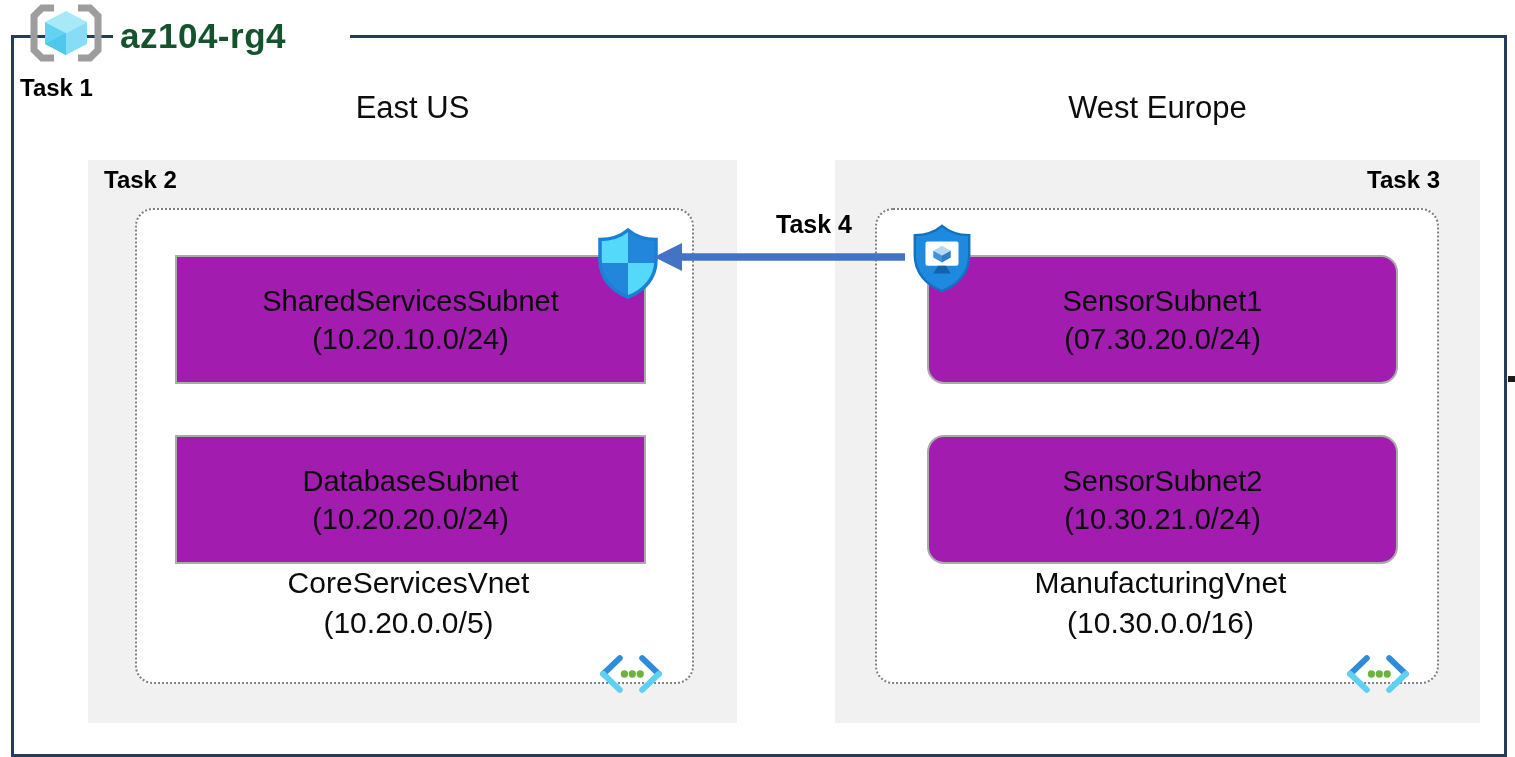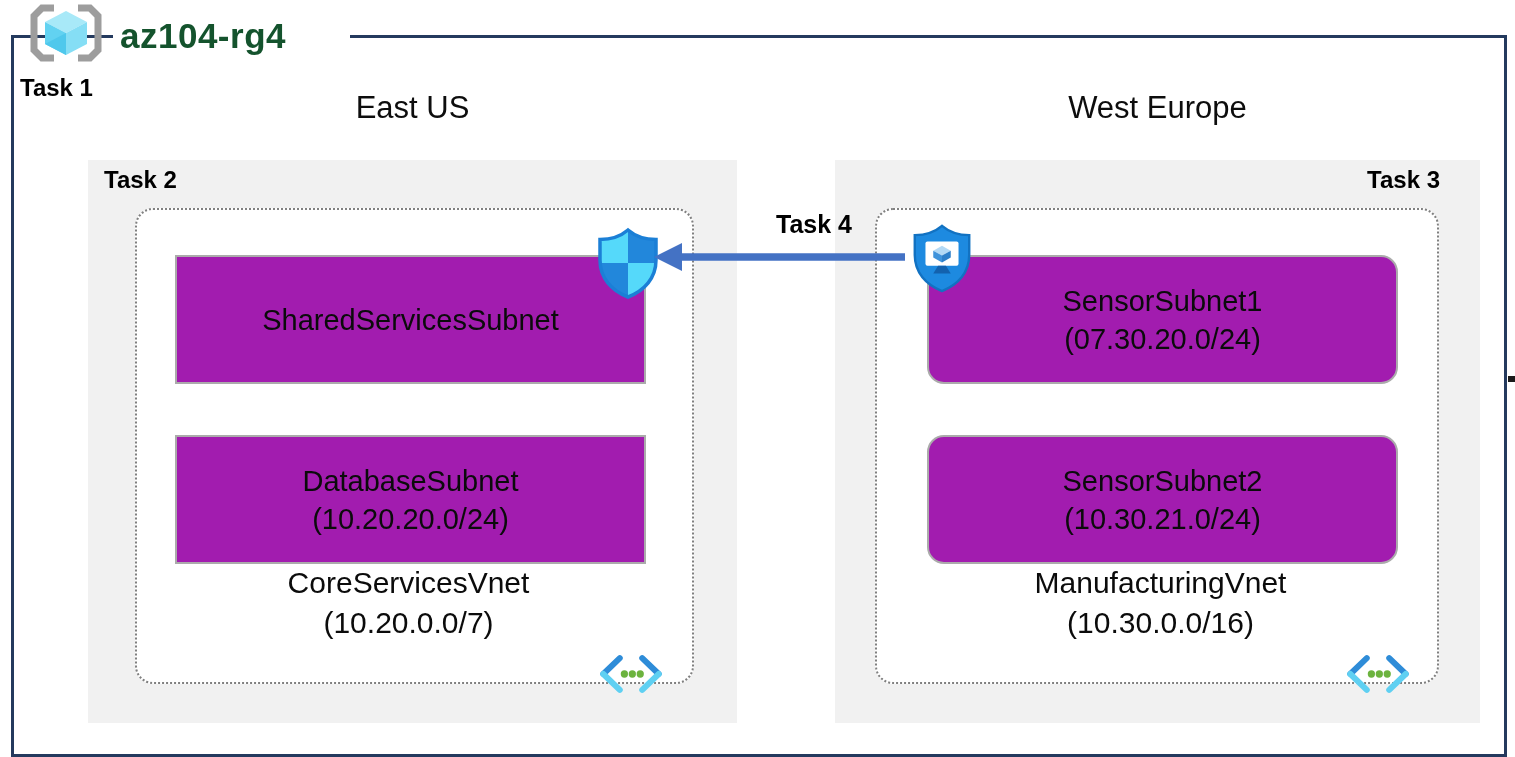--- a/index.html
+++ b/index.html
@@ -83,28 +83,29 @@
   <div class="abs region-box west"></div>
 
   <div class="abs task-label task2">Task 2</div>
   <div class="abs task-label task3">Task 3</div>
 
   <div class="abs vnet-box east"></div>
   <div class="abs vnet-box west"></div>
 
   <div class="abs subnet e row1">
     <span>SharedServicesSubnet</span>
+    <span>(10.20.10.0/24)</span>
   </div>
   <div class="abs subnet e row2">
     <span>DatabaseSubnet</span>
     <span>(10.20.20.0/24)</span>
   </div>
   <div class="abs vnet-name e">
     <div>CoreServicesVnet</div>
-    <div>(10.20.0.0/7)</div>
+    <div>(10.20.0.0/5)</div>
   </div>
 
   <div class="abs subnet w row1">
     <span>SensorSubnet1</span>
     <span>(07.30.20.0/24)</span>
   </div>
   <div class="abs subnet w row2">
     <span>SensorSubnet2</span>
     <span>(10.30.21.0/24)</span>
   </div>

